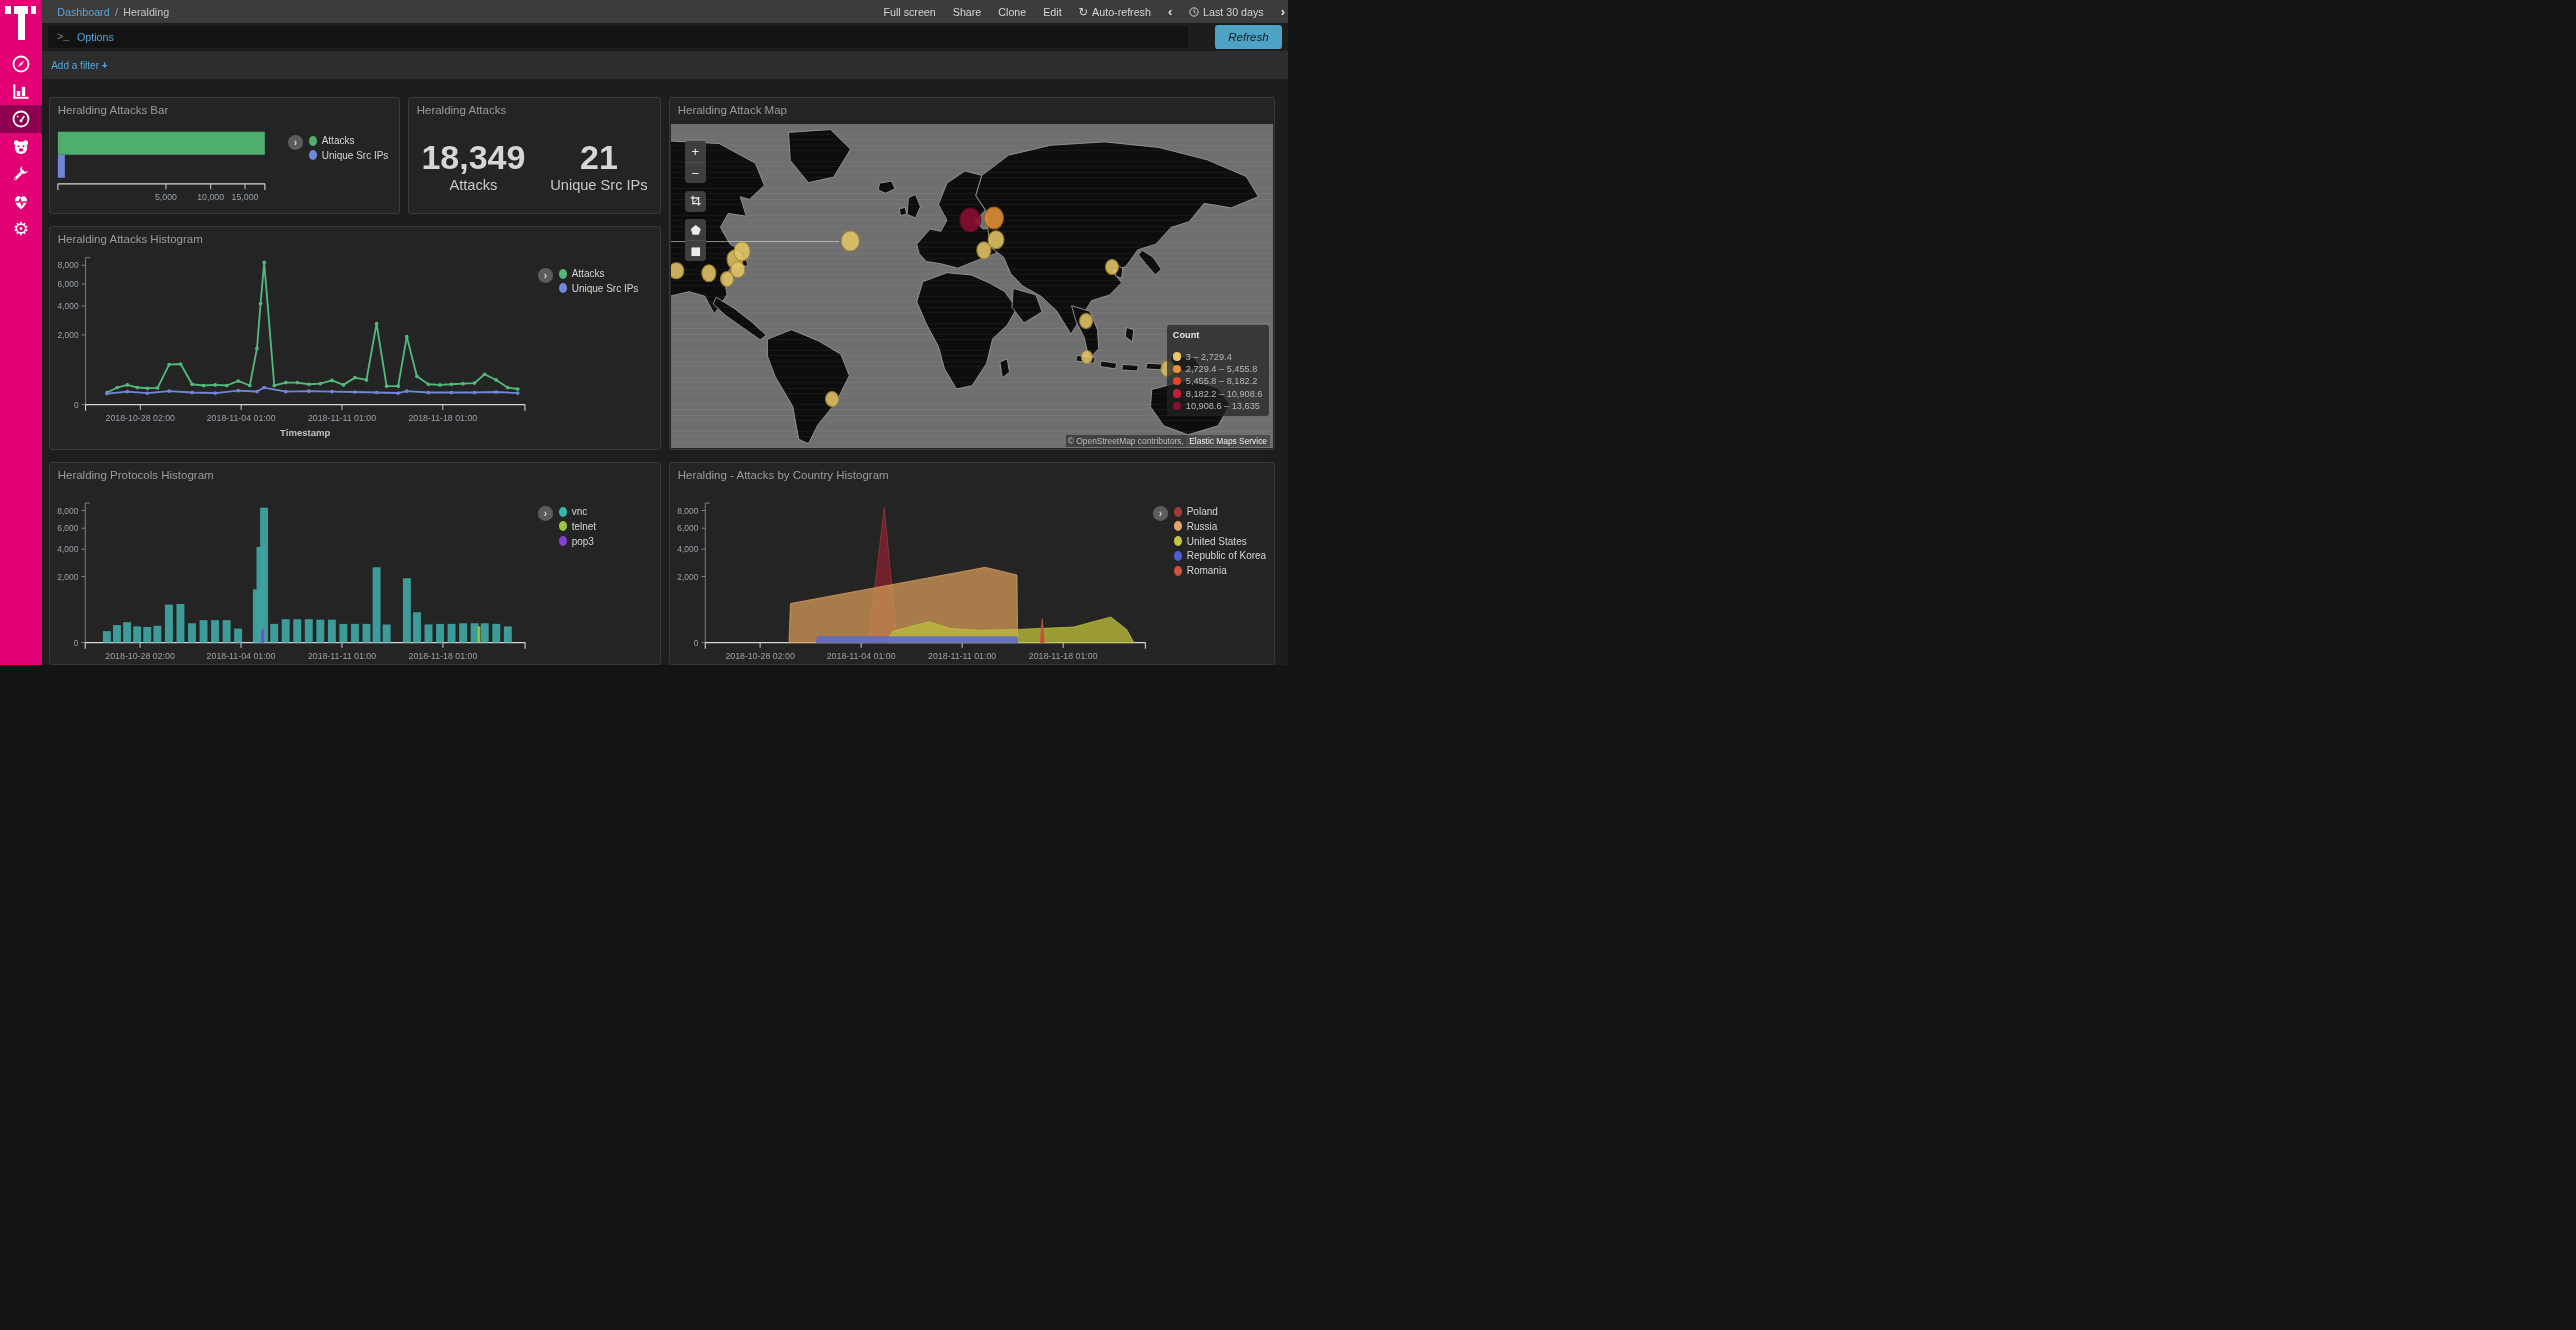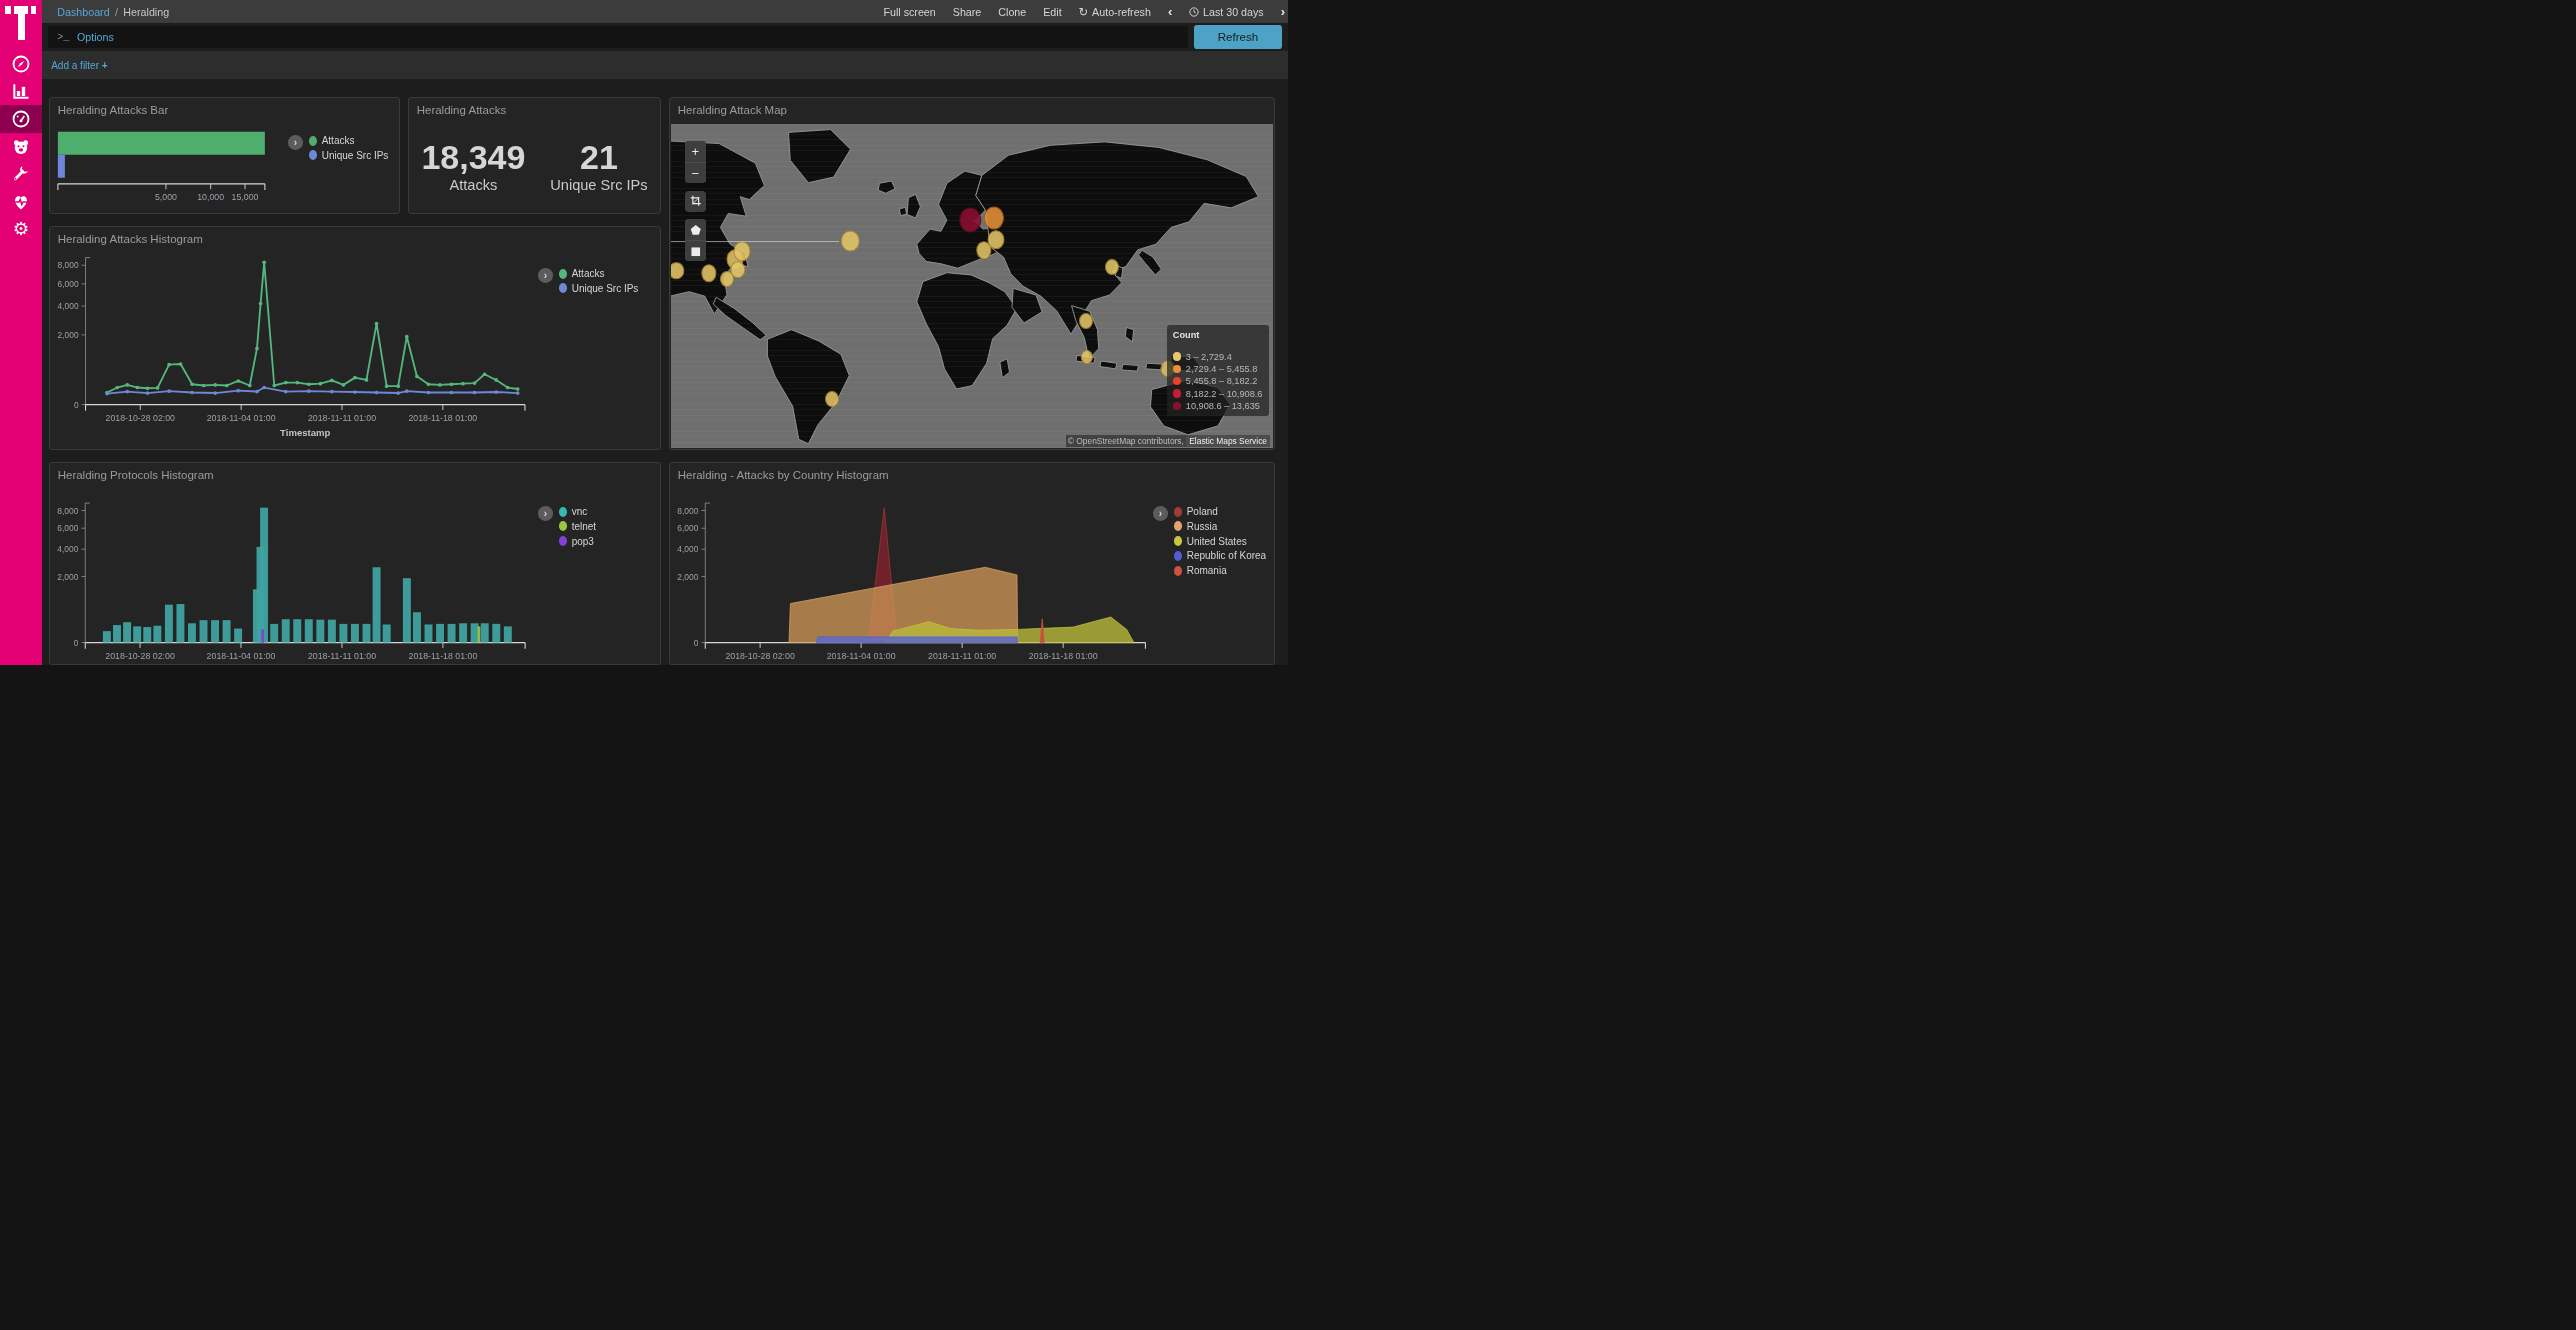--- a/index.html
+++ b/index.html
@@ -28,21 +28,21 @@
   .chev{font-size:13px;font-weight:bold;color:#e8e8e8;line-height:1;}
   .refresh-glyph{font-size:11.5px;font-family:"DejaVu Sans",sans-serif;}
 
   
   #searchrow{position:absolute;left:42px;top:23px;right:0;height:28px;background:#1d1d1d;}
   #searchbox{position:absolute;left:6.1px;top:3.1px;right:100px;height:22px;background:#131313;border-radius:1.5px;display:flex;align-items:center;}
   #search-prompt{color:#8c8c8c;font-family:"Liberation Mono","DejaVu Sans Mono",monospace;font-size:10px;margin:0 7.7px 0 9.2px;}
   #search-input{flex:1;background:transparent;border:none;outline:none;color:#cfcfcf;font-size:10.7px;font-family:inherit;}
   #search-input::placeholder{color:#757575;}
   #options-link{color:#54a8dc;font-size:10.7px;margin-right:10.7px;cursor:pointer;}
-  #refresh-btn{position:absolute;right:6.1px;top:2.3px;width:88px;height:24px;background:#4ca3c5;border:none;border-radius:3.1px;color:#191c1e;font-size:11.5px;font-family:inherit;cursor:pointer;}
+  #refresh-btn{position:absolute;right:6.1px;top:2.3px;width:67px;height:24px;background:#4ca3c5;border:none;border-radius:3.1px;color:#191c1e;font-size:11.5px;font-family:inherit;cursor:pointer;font-style:italic;}
 
   
   #filterbar{position:absolute;left:42px;top:51px;right:0;height:28px;background:#2d2d2d;display:flex;align-items:center;}
   #addfilter{margin-left:9.2px;color:#54a8dc;font-size:10px;cursor:pointer;}
   #addfilter b{font-weight:bold;}
 
   
   .panel{position:absolute;background:#242424;border:0.8px solid #3a3a3a;border-radius:3.1px;box-sizing:border-box;overflow:hidden;}
   .panel-title{padding:6.1px 7.7px 1.5px 7.7px;font-size:11.5px;color:#9b9b9b;white-space:nowrap;}
   #p-bar   {left:49px; top:97px; width:351px; height:117px;}

